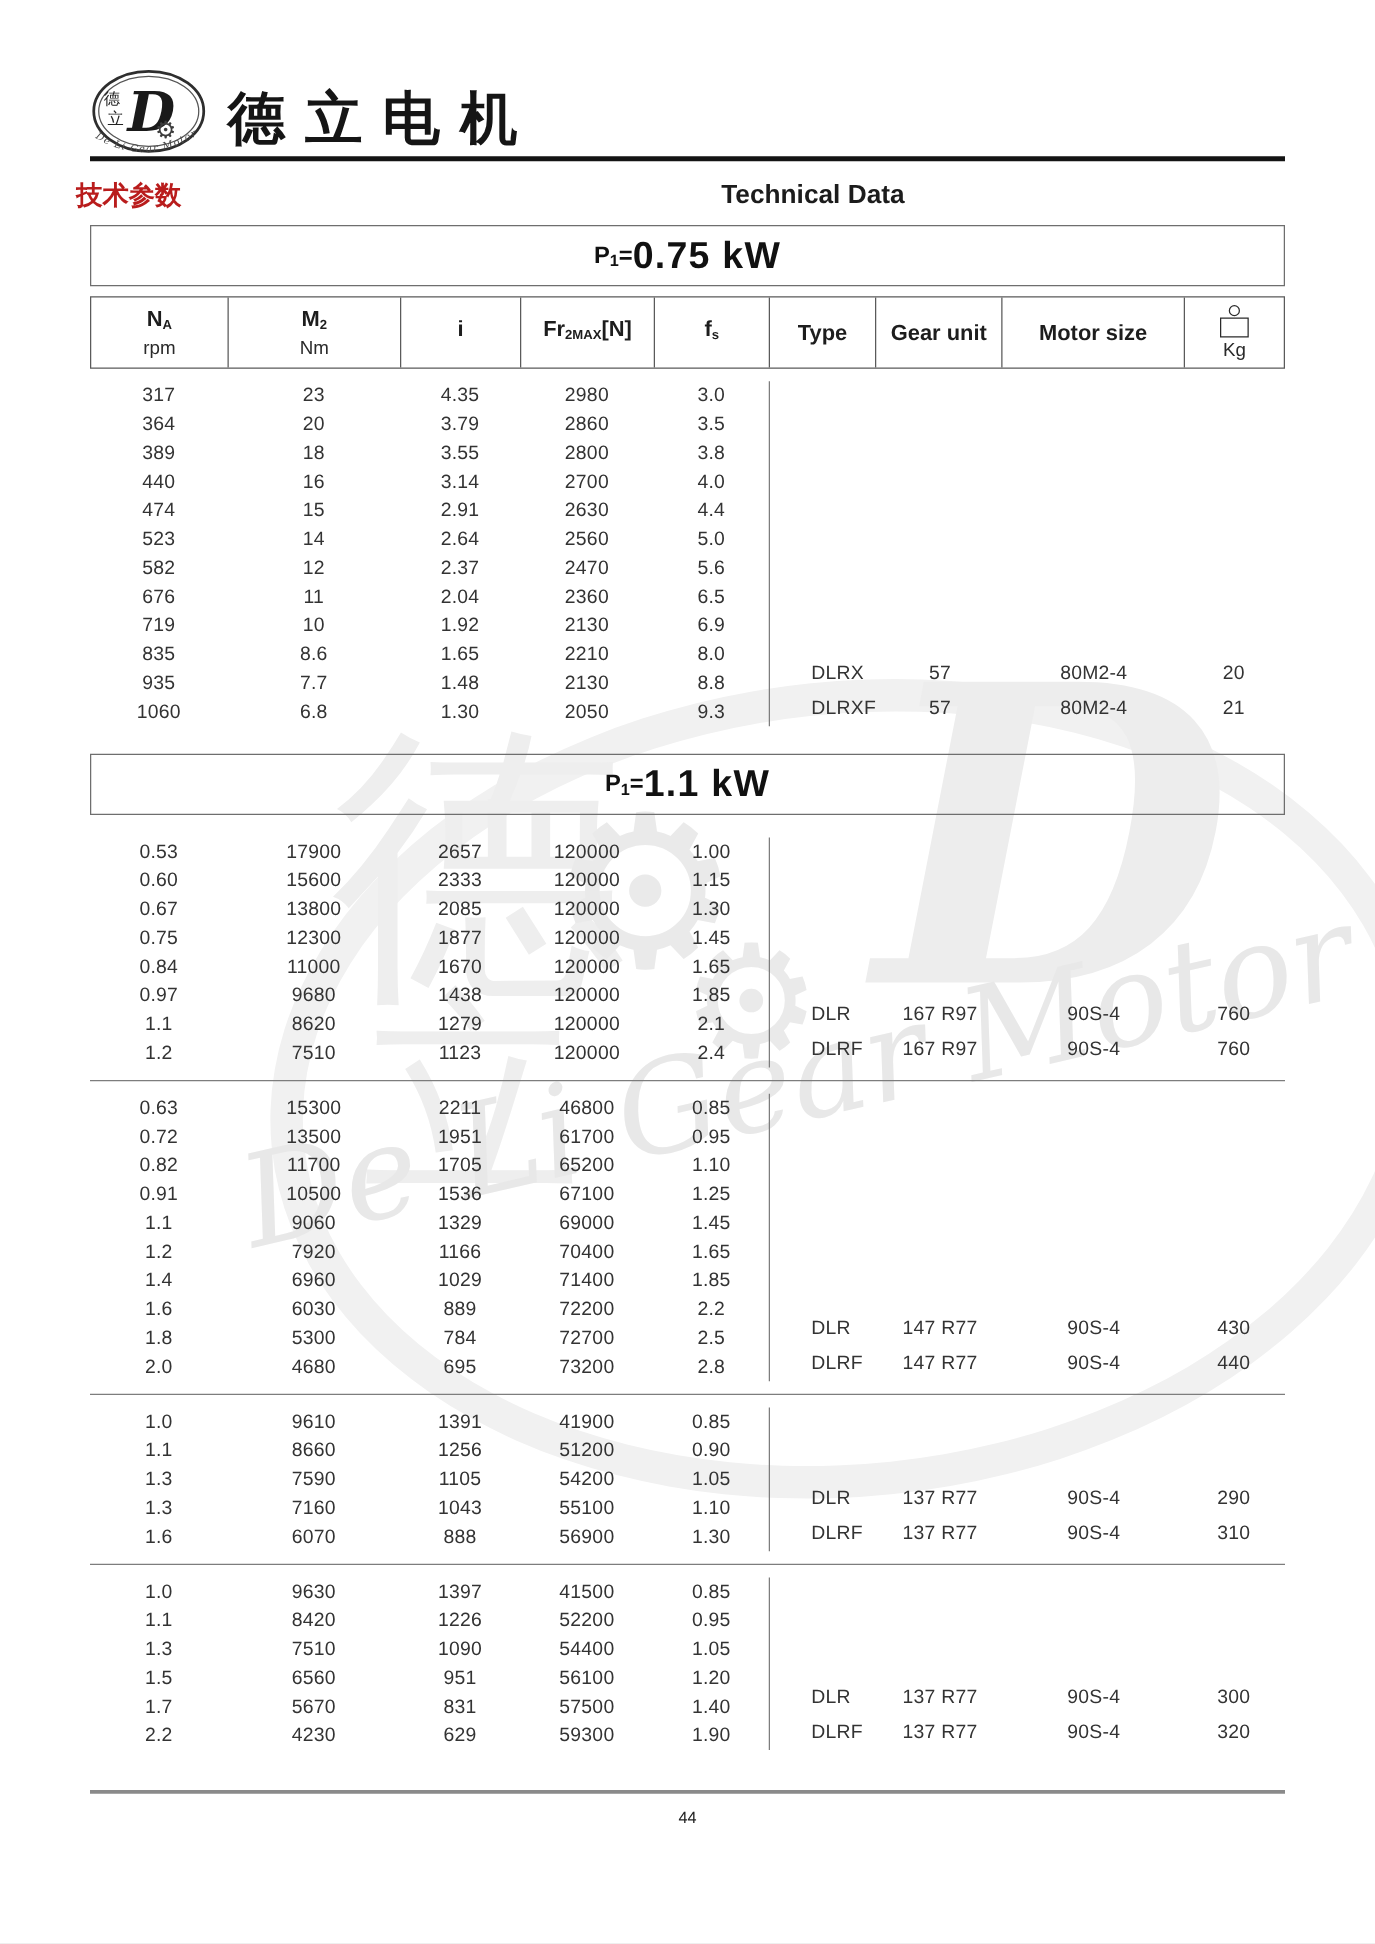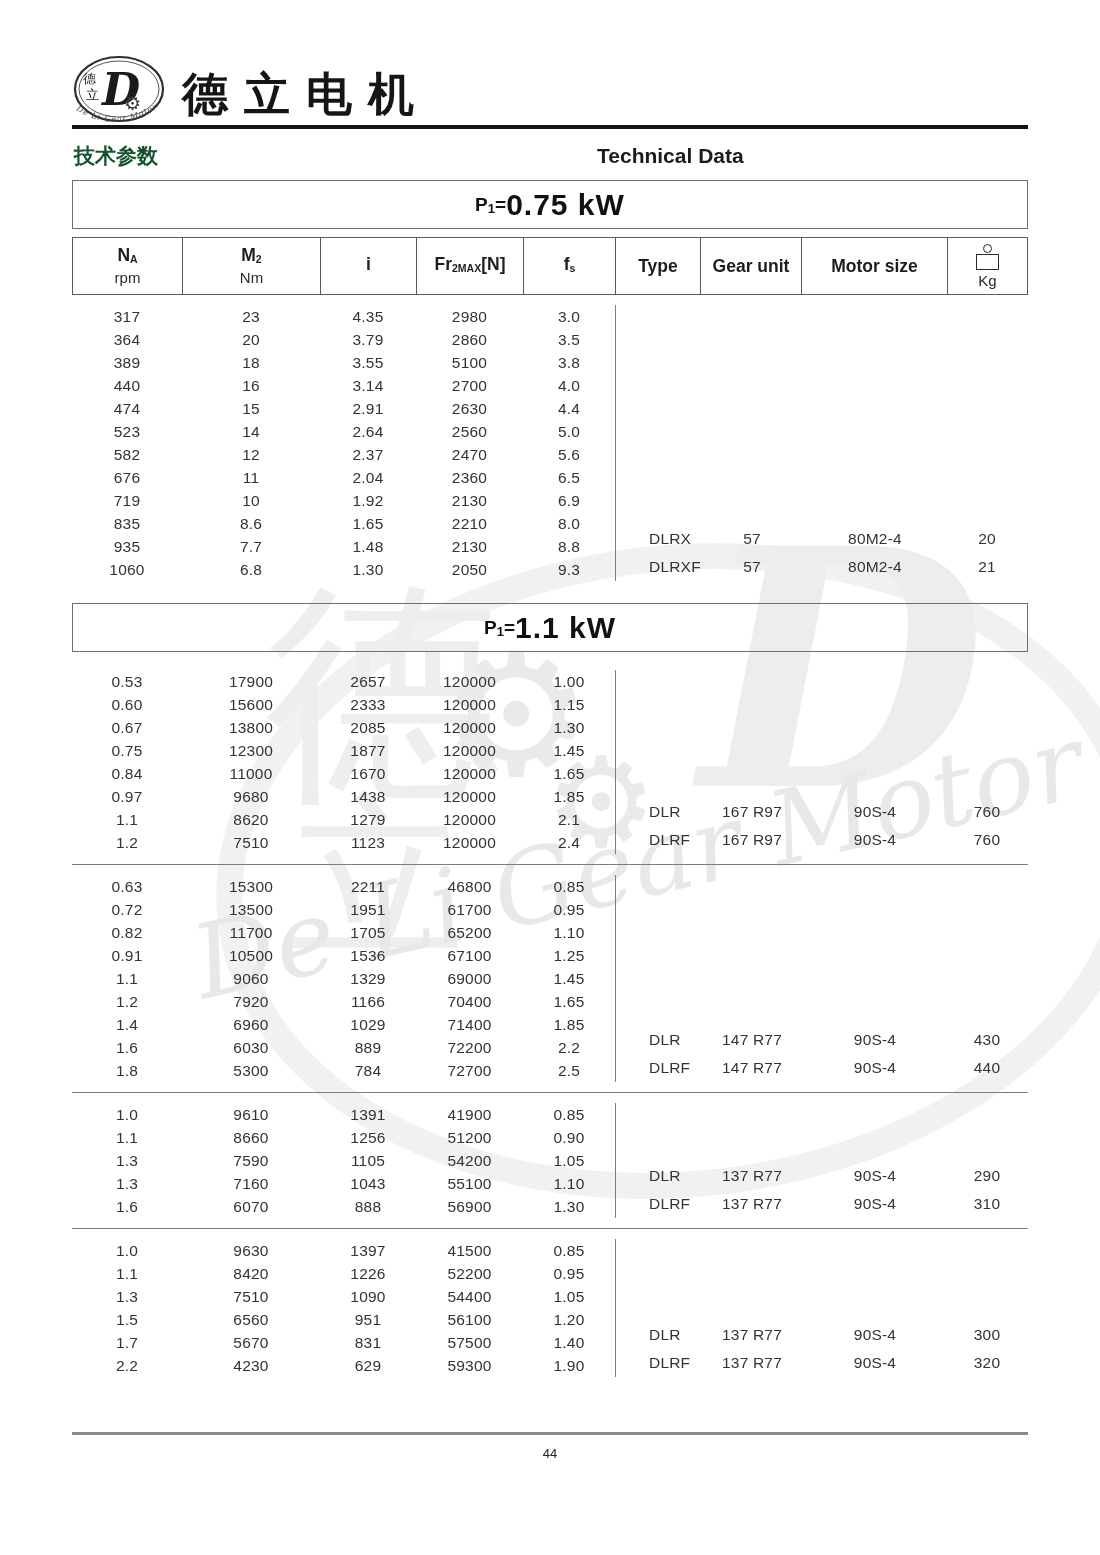--- a/index.html
+++ b/index.html
@@ -23,22 +23,22 @@
   .wm-text{position:absolute;left:195px;top:905px;font-size:102px;white-space:nowrap;
     font-style:italic;font-family:"DejaVu Serif","Liberation Serif",serif;color:#e8e8e8;
     transform:rotate(-13deg);transform-origin:0 50%;}
   
   .content{position:relative;z-index:1;}
   
   .logo-svg{position:absolute;left:72px;top:52px;}
   .brand-name{position:absolute;left:182px;top:64px;font-size:46px;font-weight:bold;
     font-family:Liberation Mono, monospace;letter-spacing:16px;color:#151515;}
   .rule-thick{position:absolute;left:72px;top:125px;width:956px;height:3.5px;background:#141414;}
-  .subtitle-cn{position:absolute;left:74px;top:142px;font-size:21px;font-weight:bold;color:#14532d;}
-  .subtitle-en{position:absolute;left:597px;top:144px;font-size:21px;font-weight:bold;color:#1c1c1c;}
+  .subtitle-cn{position:absolute;left:61px;top:142px;font-size:21px;font-weight:bold;color:#b91c1c;}
+  .subtitle-en{position:absolute;left:577px;top:144px;font-size:21px;font-weight:bold;color:#1c1c1c;}
   
   .table-wrap{position:absolute;left:72px;top:180px;width:956px;}
   .power-banner{height:47px;border:1.3px solid #6e6e6e;display:flex;align-items:center;
     justify-content:center;margin-bottom:8px;}
   .power-banner.mt{margin-top:12px;}
   .pw{display:flex;align-items:center;color:#111;}
   .pw-main{font-size:19px;font-weight:bold;}
   .pw-sub{font-size:13px;font-weight:bold;align-self:flex-end;margin-bottom:6px;}
   .pw-value{font-size:30px;font-weight:bold;letter-spacing:1px;}
   
@@ -165,21 +165,21 @@
                 <span class="dc c0">364</span>
                 <span class="dc c1">20</span>
                 <span class="dc c2">3.79</span>
                 <span class="dc c3">2860</span>
                 <span class="dc c4">3.5</span>
               </div>
               <div class="data-row">
                 <span class="dc c0">389</span>
                 <span class="dc c1">18</span>
                 <span class="dc c2">3.55</span>
-                <span class="dc c3">5100</span>
+                <span class="dc c3">2800</span>
                 <span class="dc c4">3.8</span>
               </div>
               <div class="data-row">
                 <span class="dc c0">440</span>
                 <span class="dc c1">16</span>
                 <span class="dc c2">3.14</span>
                 <span class="dc c3">2700</span>
                 <span class="dc c4">4.0</span>
               </div>
               <div class="data-row">
@@ -394,20 +394,27 @@
                 <span class="dc c3">72200</span>
                 <span class="dc c4">2.2</span>
               </div>
               <div class="data-row">
                 <span class="dc c0">1.8</span>
                 <span class="dc c1">5300</span>
                 <span class="dc c2">784</span>
                 <span class="dc c3">72700</span>
                 <span class="dc c4">2.5</span>
               </div>
+              <div class="data-row">
+                <span class="dc c0">2.0</span>
+                <span class="dc c1">4680</span>
+                <span class="dc c2">695</span>
+                <span class="dc c3">73200</span>
+                <span class="dc c4">2.8</span>
+              </div>
             </div>
             <div class="variants">
               <div class="variant-row">
                 <span class="dc vc0">DLR</span>
                 <span class="dc vc1">147 R77</span>
                 <span class="dc vc2">90S-4</span>
                 <span class="dc vc3">430</span>
               </div>
               <div class="variant-row">
                 <span class="dc vc0">DLRF</span>

